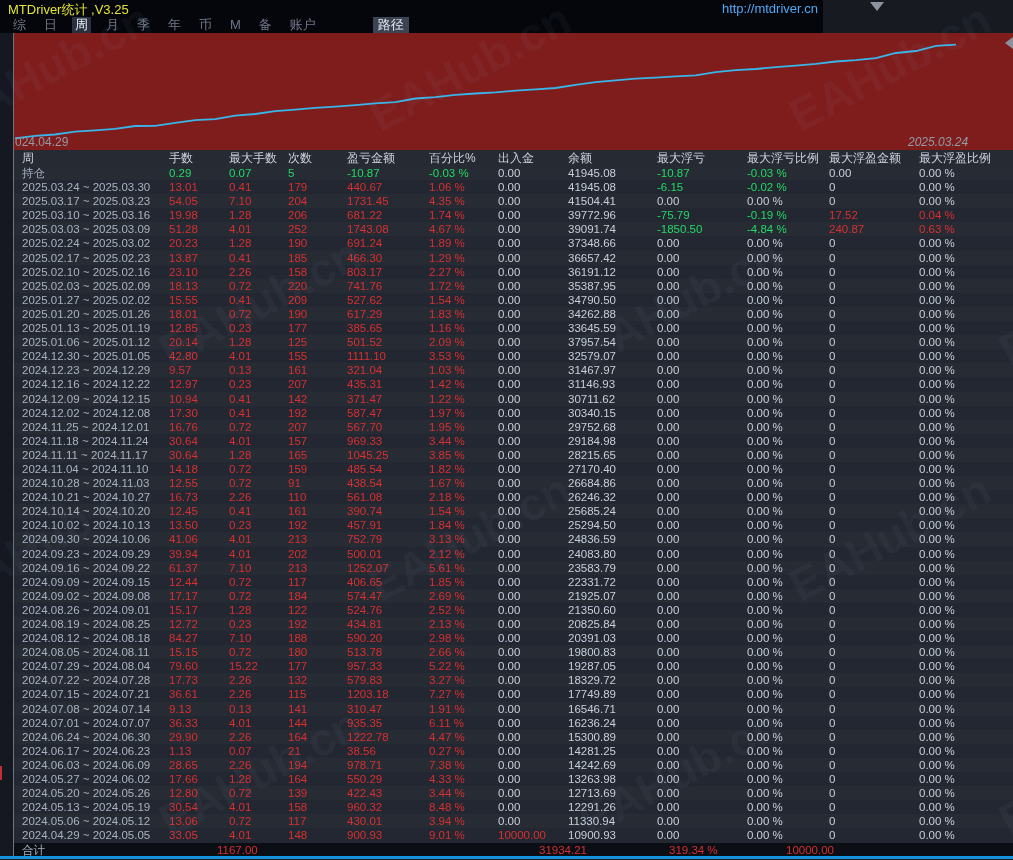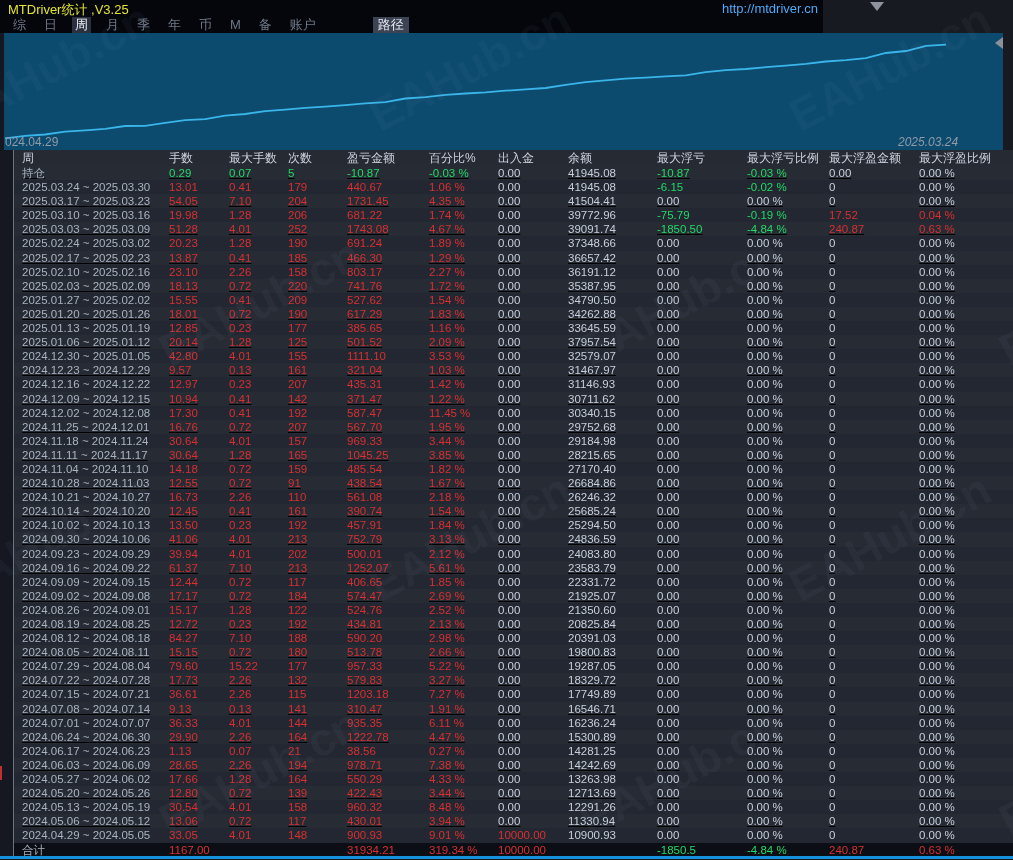--- a/index.html
+++ b/index.html
@@ -15,34 +15,34 @@
   .url{position:absolute;right:5px;top:1px;font-size:13px;color:var(--url,#4fa8f5);cursor:pointer;}
   .tri-down{position:absolute;left:870px;top:2px;width:0;height:0;
     border-left:7px solid transparent;border-right:7px solid transparent;border-top:9px solid #8d949f;}
   .menu-row{position:absolute;left:10px;top:16px;height:17px;display:flex;align-items:center;gap:12px;}
   .mi{font-size:13px;color:#6e7786;padding:0 3px;line-height:16px;cursor:pointer;}
   .mi.active{background:#2a3040;color:#eef1f6;}
   .path-btn{font-size:13px;color:#e8ecf4;background:#3c4352;padding:0 5px;line-height:16px;margin-left:42px;cursor:pointer;}
   
   .gutter{position:absolute;left:0;top:33px;width:13px;height:823px;background:#151820;}
   .vline{position:absolute;left:13px;top:33px;width:1px;height:823px;background:#6b7480;}
-  .chart-panel{position:absolute;left:4px;top:33px;width:999px;height:117px;background:#0c4a6e;}
+  .chart-panel{position:absolute;left:14px;top:33px;width:999px;height:117px;background:#7f1d1d;}
   .chart-panel svg{position:absolute;left:0;top:0;pointer-events:none;}
   .xlab{position:absolute;bottom:1px;font-size:12px;color:#929aa6;}
   .xlab.l{left:1px;} .xlab.r{left:894px;font-style:italic;}
   .tri-left{position:absolute;right:0px;top:4px;width:0;height:0;
     border-top:6px solid transparent;border-bottom:6px solid transparent;border-right:8px solid #8a919d;}
   
   .stats{position:absolute;left:14px;top:150px;width:999px;background:#262a33;}
   .trow{display:grid;height:14.1px;line-height:14.2px;
     grid-template-columns:155px 60px 59px 59px 82px 69px 70px 89px 90px 82px 90px 1fr;}
   .trow.head{height:16px;line-height:16px;}
-  .trow.even{background:#272b34;text-decoration:underline;}
+  .trow.even{background:#272b34;}
   .trow.odd{background:#232731;}
-  .trow.total{background:#0b0e14;height:14px;line-height:14px;}
+  .trow.total{background:#0b0e14;height:14px;line-height:14px;gap:48px;}
   .cell{font-size:11.5px;white-space:nowrap;overflow:hidden;}
   .cell:first-child{padding-left:8px;}
   .c-h{color:#ccd3df;font-size:12px;}
   .c-d{color:var(--date,#a9b3c0);}
   .c-w{color:var(--value,#c7cfdb);}
   .c-r{color:var(--red,#d83030);}
   .c-g{color:var(--green,#22d965);}
   .bottom-bar{position:absolute;left:0;top:856px;width:1013px;height:3px;background:var(--bottom_bar,#1691dc);}
   .red-tick{position:absolute;left:0;top:766px;width:2px;height:14px;background:#c03030;}
   
@@ -338,21 +338,21 @@
         <span class="cell c-w">0.00 %</span>
         <span class="cell c-w">0</span>
         <span class="cell c-w">0.00 %</span>
       </div>
       <div class="trow odd">
         <span class="cell c-d">2024.12.02 ~ 2024.12.08</span>
         <span class="cell c-r">17.30</span>
         <span class="cell c-r">0.41</span>
         <span class="cell c-r">192</span>
         <span class="cell c-r">587.47</span>
-        <span class="cell c-r">11.45 %</span>
+        <span class="cell c-r">1.97 %</span>
         <span class="cell c-w">0.00</span>
         <span class="cell c-w">30340.15</span>
         <span class="cell c-w">0.00</span>
         <span class="cell c-w">0.00 %</span>
         <span class="cell c-w">0</span>
         <span class="cell c-w">0.00 %</span>
       </div>
       <div class="trow even">
         <span class="cell c-d">2024.11.25 ~ 2024.12.01</span>
         <span class="cell c-r">16.76</span>

